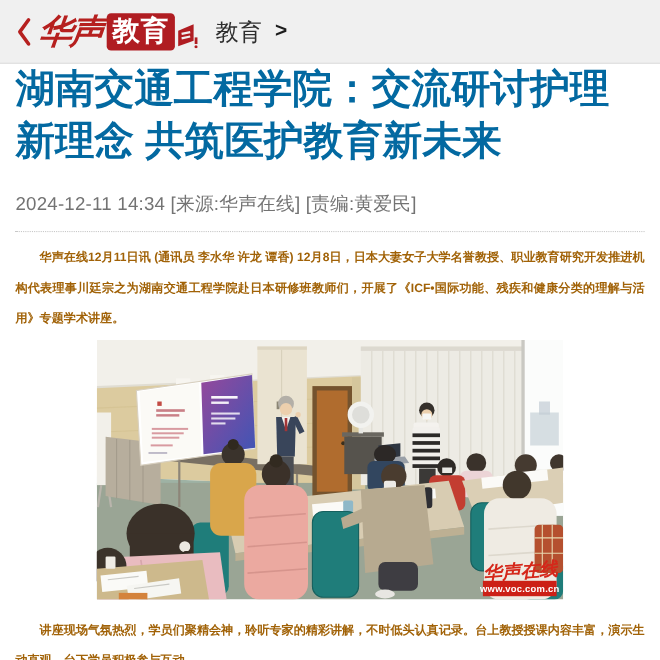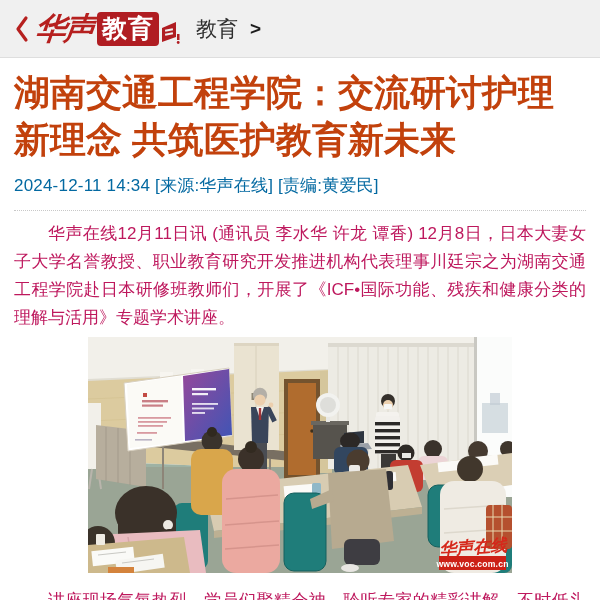--- a/index.html
+++ b/index.html
@@ -24,28 +24,29 @@
     line-height: 1; padding: 4px 5px 5px; border-radius: 4px; letter-spacing: 1px;
   }
   .logo-flag { display: inline-flex; align-self: flex-end; margin: 0 0 2px 2px; }
   .crumbs { margin-left: 16px; font-size: 21px; color: #2d2d2d; display: flex; align-items: center; }
   .crumbs a { color: #2d2d2d; text-decoration: none; }
   .crumbs .gt { margin: 0 12px; font-weight: bold; font-size: 19px; color: #1c1c1c; }
 
   
   .content { padding: 0 14px; }
   h1.title {
-    margin-top: 12px; font-size: 36px; line-height: 1.3; color: #c2410c;
+    font-size: 36px; line-height: 1.3; color: #0369a1;
     font-weight: bold; letter-spacing: 0px;
   }
-  .meta { margin-top: 10px; font-size: 17px; color: #0369a1; letter-spacing: 0.2px; }
+  .meta { margin-top: 22px; font-size: 17px; color: #737373; letter-spacing: 0.2px; }
   .sep { margin: 13px 0 9px; border-top: 1px dotted #c8c8c8; height: 0; }
   p.para {
-    font-size: 17px; line-height: 28px; text-indent: 2em; text-align: justify;
-    color: #be185d;
+    font-size: 11px; line-height: 28px; text-indent: 2em; text-align: justify;
+    color: #a16207;
+    font-weight: bold;
   }
   figure.photo { width: 424px; height: 236px; margin: 5px auto 0; cursor: pointer; }
   figure.photo svg { display: block; width: 424px; height: 236px; }
   p.para.second { margin-top: 14px; }
 </style>
 </head>
 <body>
 
 <header class="topbar">
   <span class="back">

